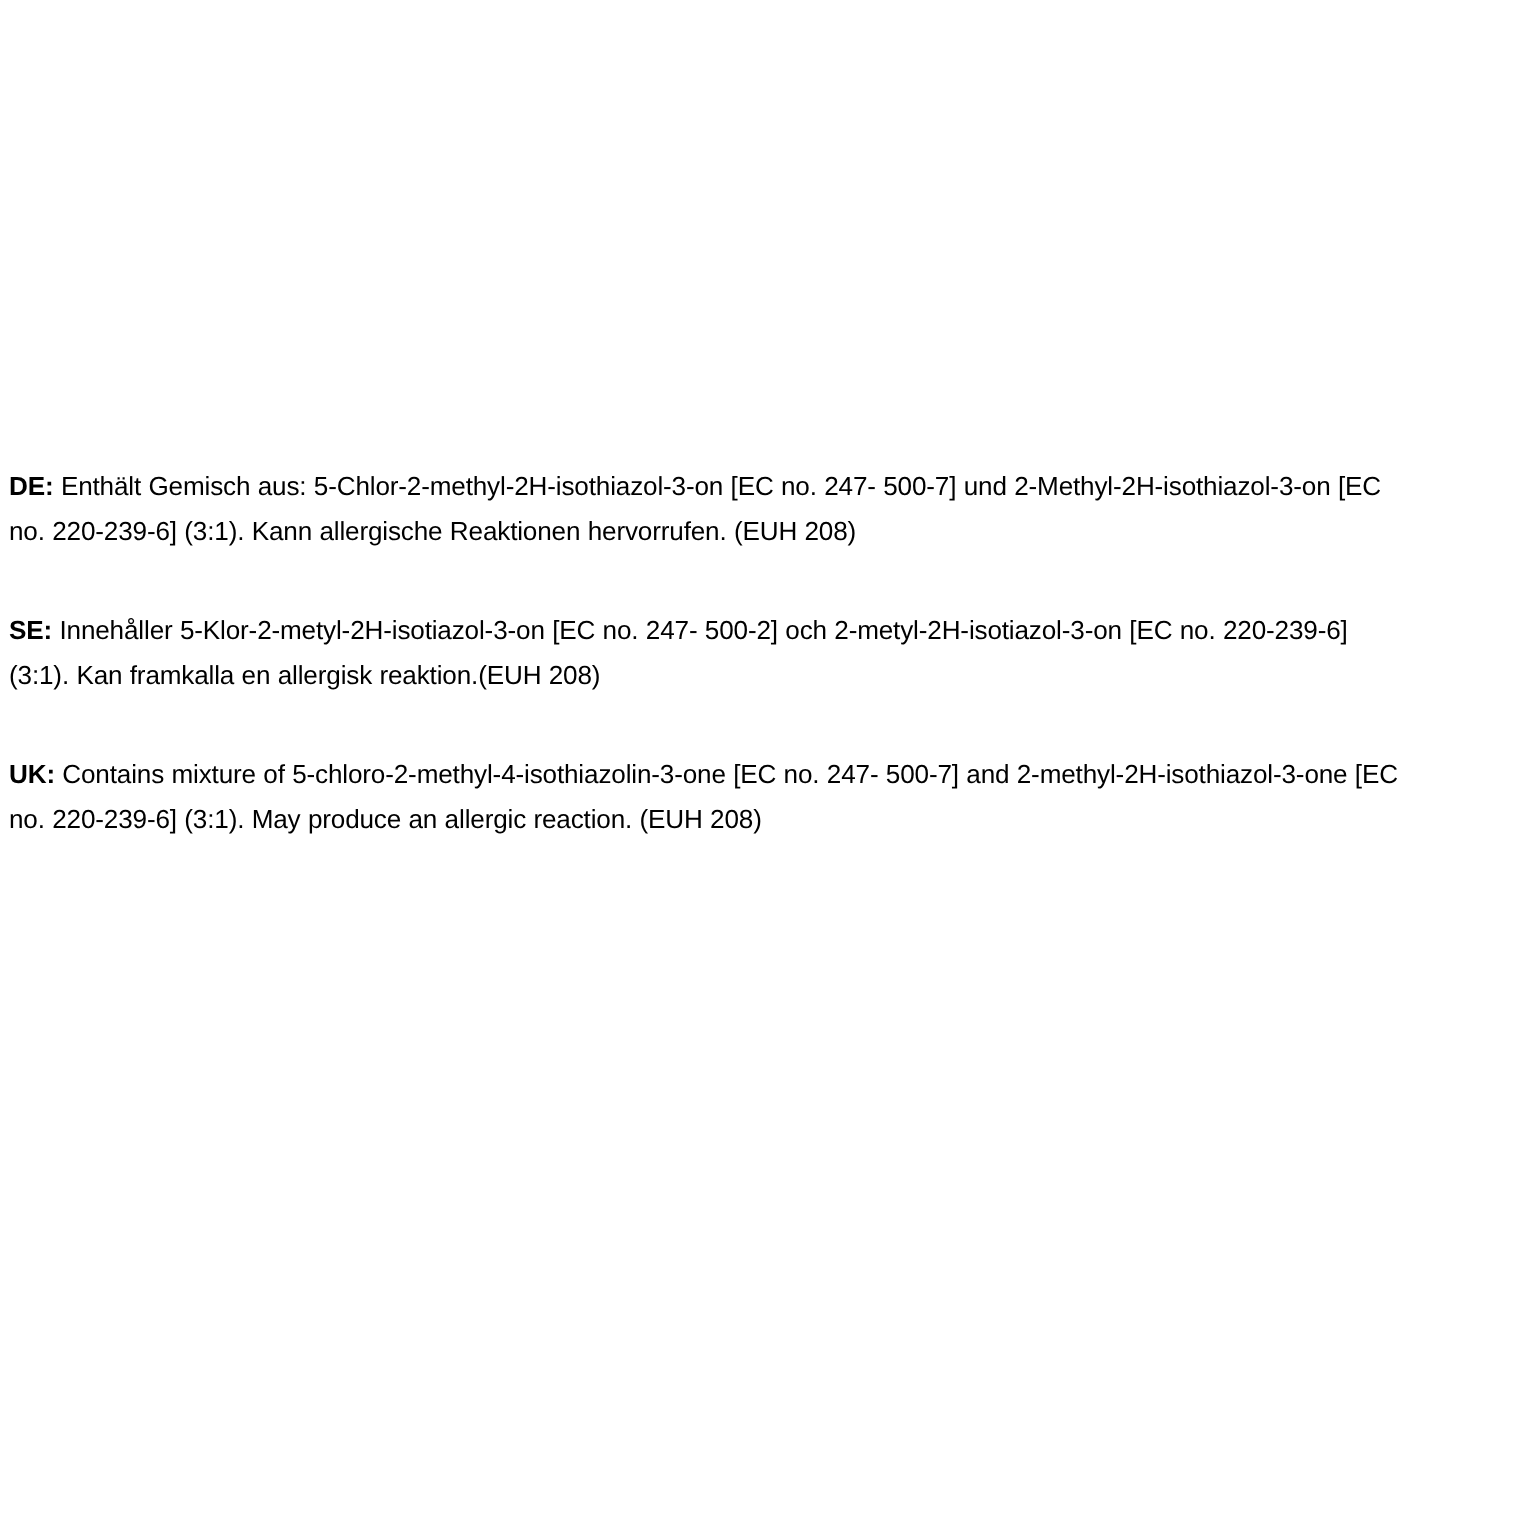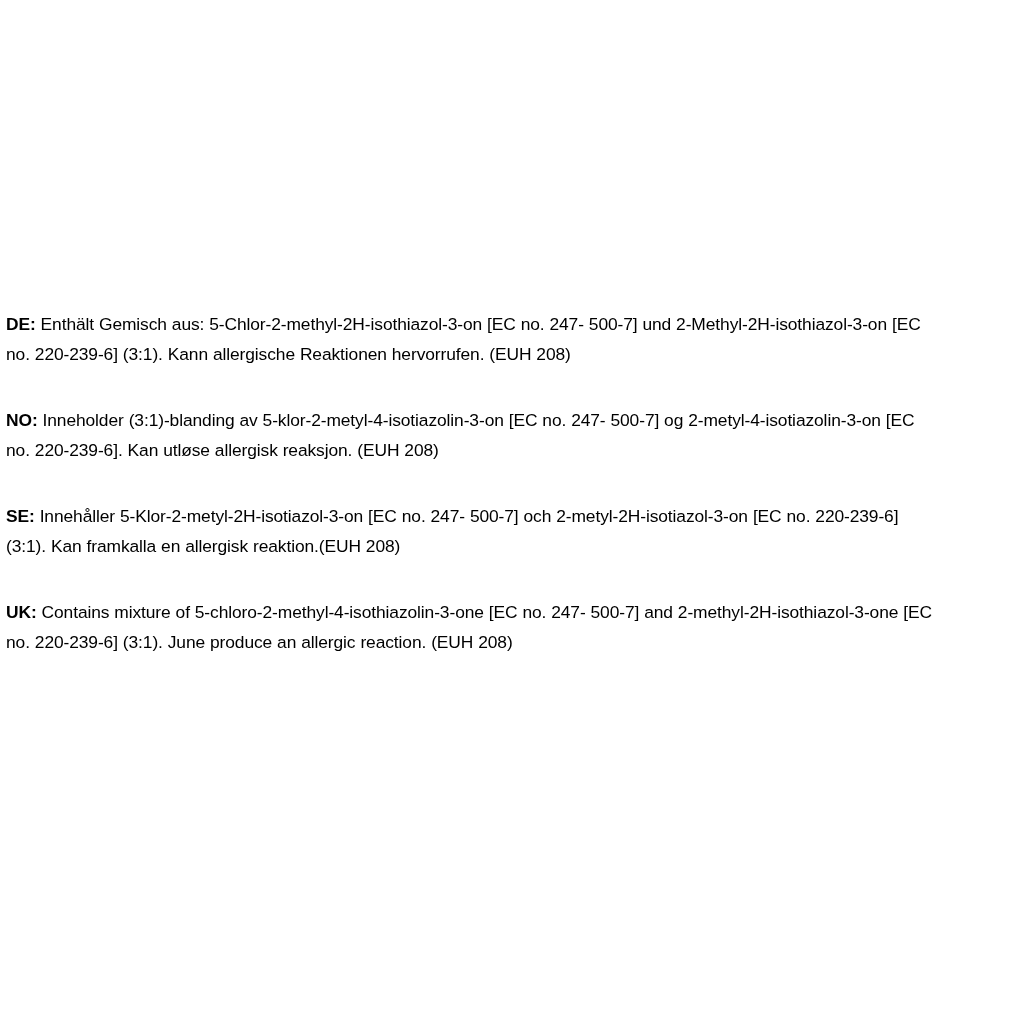--- a/index.html
+++ b/index.html
@@ -42,25 +42,22 @@
 </head>
 <body>
 
 <div class="page">
 
   <p class="entry">
     <span class="lang">DE:</span><span class="text"> Enthält Gemisch aus: 5-Chlor-2-methyl-2H-isothiazol-3-on [EC no. 247- 500-7] und 2-Methyl-2H-isothiazol-3-on [EC no. 220-239-6] (3:1). Kann allergische Reaktionen hervorrufen. (EUH 208)</span>
   </p>
 
 
+
   <p class="entry">
-    <span class="lang">NO:</span><span class="text"> Inneholder (3:1)-blanding av 5-klor-2-metyl-4-isotiazolin-3-on [EC no. 247- 500-7] og 2-metyl-4-isotiazolin-3-on [EC no. 220-239-6]. Kan utløse allergisk reaksjon. (EUH 208)</span>
+    <span class="lang">SE:</span><span class="text"> Innehåller 5-Klor-2-metyl-2H-isotiazol-3-on [EC no. 247- 500-2] och 2-metyl-2H-isotiazol-3-on [EC no. 220-239-6] (3:1). Kan framkalla en allergisk reaktion.(EUH 208)</span>
   </p>
 
   <p class="entry">
-    <span class="lang">SE:</span><span class="text"> Innehåller 5-Klor-2-metyl-2H-isotiazol-3-on [EC no. 247- 500-7] och 2-metyl-2H-isotiazol-3-on [EC no. 220-239-6] (3:1). Kan framkalla en allergisk reaktion.(EUH 208)</span>
-  </p>
-
-  <p class="entry">
-    <span class="lang">UK:</span><span class="text"> Contains mixture of 5-chloro-2-methyl-4-isothiazolin-3-one [EC no. 247- 500-7] and 2-methyl-2H-isothiazol-3-one [EC no. 220-239-6] (3:1). June produce an allergic reaction. (EUH 208)</span>
+    <span class="lang">UK:</span><span class="text"> Contains mixture of 5-chloro-2-methyl-4-isothiazolin-3-one [EC no. 247- 500-7] and 2-methyl-2H-isothiazol-3-one [EC no. 220-239-6] (3:1). May produce an allergic reaction. (EUH 208)</span>
   </p>
 
 </div>
 
 </body></html>

